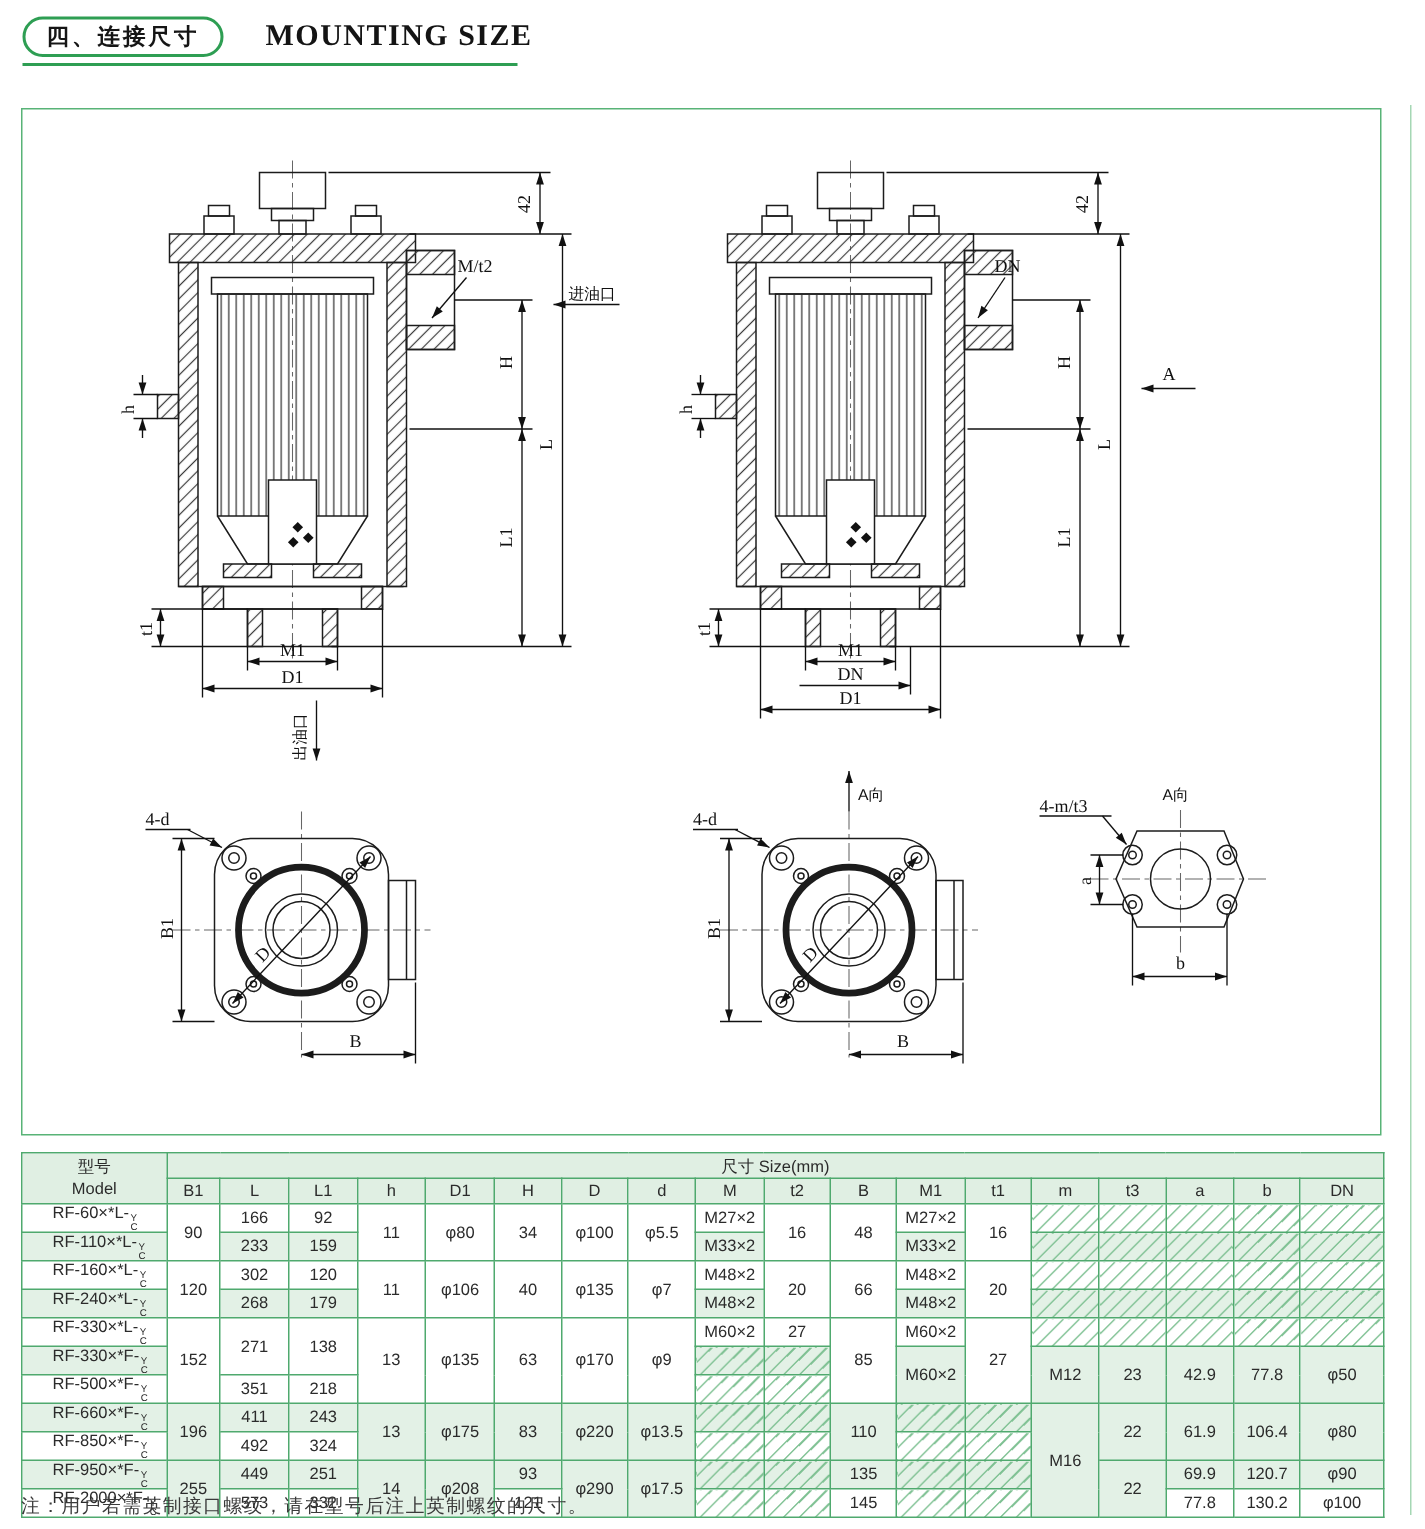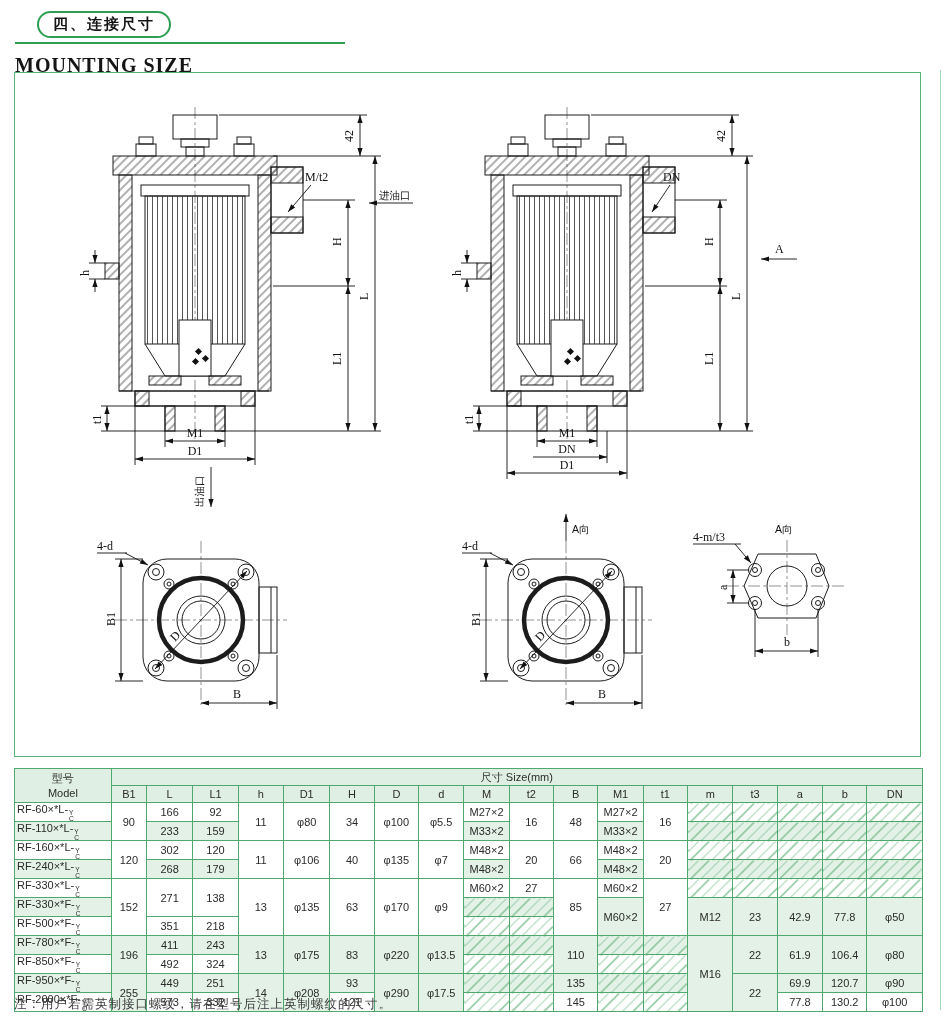--- a/index.html
+++ b/index.html
@@ -1,32 +1,32 @@
 <!DOCTYPE html>
 <html><head>
 <meta charset="utf-8">
 <style>
   html,body{margin:0;padding:0;background:#fff;}
   .page{position:relative;width:950px;height:1019px;background:#ffffff;
         font-family:"Liberation Sans",sans-serif;overflow:hidden;}
-  .titlebar{position:absolute;left:15px;top:11px;display:flex;align-items:center;gap:16px;flex-direction:column;}
+  .titlebar{position:absolute;left:15px;top:11px;display:flex;align-items:center;gap:28px;}
   .pill{display:inline-block;border:2px solid #2e9e53;border-radius:16px;padding:2px 14px;
         font-weight:bold;font-size:15px;color:#151515;letter-spacing:2px;background:#fff;}
   .entitle{font-family:Liberation Serif, serif;font-weight:bold;font-size:20px;color:#141414;letter-spacing:1px;}
   .underline{position:absolute;left:15px;top:42px;width:330px;height:2px;background:#2e9e53;}
   .panel{position:absolute;left:14px;top:72px;width:905px;height:683px;border:1px solid #58b377;background:#fff;}
   .pageline{position:absolute;left:940px;top:70px;width:1px;height:940px;background:#a5d7b4;}
 
   table.size{position:absolute;left:14px;top:768px;width:909px;border-collapse:collapse;
         table-layout:fixed;font-size:11px;color:#2b2b2b;}
   table.size td,table.size th{border:1px solid #4fa96e;text-align:center;padding:0 1px;height:17px;
         font-weight:normal;overflow:hidden;white-space:nowrap;background-color:#fff;}
   table.size thead th{background-color:#e0efe3;height:16px;margin-top:22px;}
   table.size th.model div{line-height:15px;}
-  table.size td.model{text-align:left;padding-left:2px;}
+  table.size td.model{text-align:left;padding-left:20px;}
   table.size tr.even td{background-color:#e3f1e6;}
   table.size td.mg{background-color:#ffffff;text-align:center;}
   table.size td.hatch{background-image:repeating-linear-gradient(135deg,rgba(0,0,0,0) 0 6.5px,#7fc193 6.5px 7.5px);}
   .stk{display:inline-flex;flex-direction:column;vertical-align:-2px;font-size:6.5px;line-height:5.5px;margin-left:1px;}
   .note{position:absolute;left:14px;top:996px;font-size:12.5px;color:#3a3a3a;letter-spacing:1px;}
 
   svg text{font-family:"Liberation Serif",serif;font-size:12px;fill:#111;stroke:none;}
   svg text.zh{font-family:"Liberation Sans",sans-serif;font-size:10.5px;}
   .cl{stroke:#666;stroke-width:0.7;stroke-dasharray:12 3 3 3;}
   .dim{stroke:#111;stroke-width:0.9;}
@@ -448,21 +448,21 @@
           <td class="model"><span>RF-500×*F-</span><span class="stk">
               <span>Y</span>
               <span>C</span>
             </span></td>
           <td>351</td>
           <td>218</td>
           <td class="hatch"></td>
           <td class="hatch"></td>
         </tr>
         <tr class="even">
-          <td class="model"><span>RF-780×*F-</span><span class="stk">
+          <td class="model"><span>RF-660×*F-</span><span class="stk">
               <span>Y</span>
               <span>C</span>
             </span></td>
           <td rowspan="2" class="mg">196</td>
           <td>411</td>
           <td>243</td>
           <td rowspan="2" class="mg">13</td>
           <td rowspan="2" class="mg">φ175</td>
           <td rowspan="2" class="mg">83</td>
           <td rowspan="2" class="mg">φ220</td>

